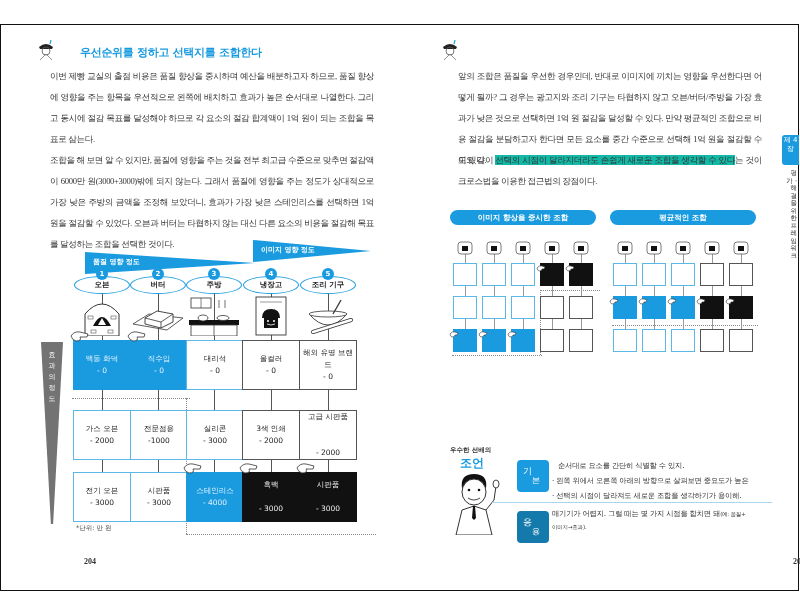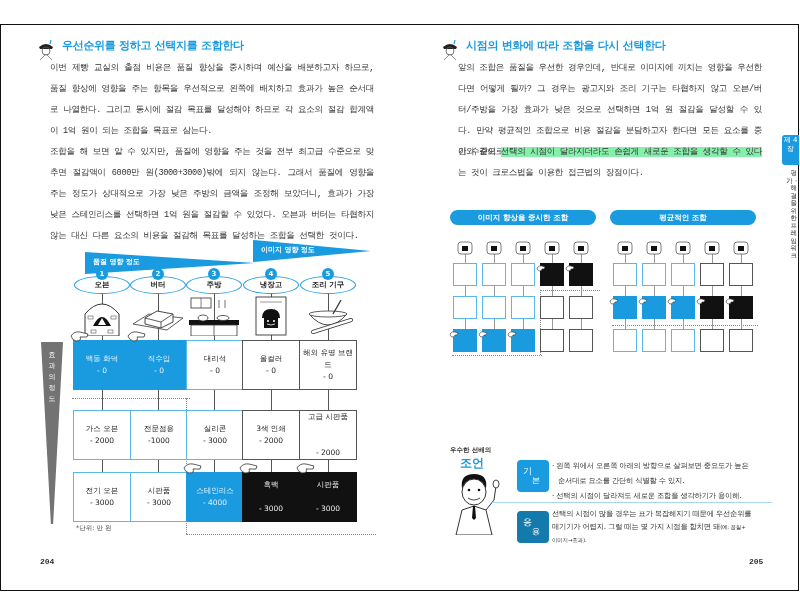--- a/index.html
+++ b/index.html
@@ -4,29 +4,29 @@
 <style>
   * { box-sizing: border-box; margin: 0; padding: 0; }
   html, body { width: 800px; height: 609px; background: #ffffff; overflow: hidden; }
   body { position: relative; font-family: "DejaVu Serif", serif; color: #222; }
 
   .spread { position: absolute; left: 0; top: 24px; width: 799px; height: 567px; border: 1px solid #111; background: #fff; }
 
   .abs { position: absolute; }
 
   
-  .heading { position: absolute; display: flex; align-items: flex-start; gap: 6px; }
+  .heading { position: absolute; display: flex; align-items: flex-end; gap: 24px; }
   .heading .mascot { width: 20px; height: 22px; position: relative; }
   .heading .title { font-family: "DejaVu Sans", sans-serif; font-weight: bold; font-size: 11px; color: #1a9be0; letter-spacing: -0.3px; white-space: nowrap; }
 
-  .para { position: absolute; font-family: Liberation Mono, monospace; font-size: 8.6px; line-height: 21px; color: #333; letter-spacing: -0.35px; text-align: justify; }
+  .para { position: absolute; font-family: Liberation Serif, serif; font-size: 8.6px; line-height: 21px; color: #333; letter-spacing: -0.35px; text-align: justify; margin-top: 8px; }
   .para .indent { padding-left: 14px; }
-  .hl { background: #86efac; }
-
-  .page-num { position: absolute; font-family: Liberation Mono, monospace; font-weight: bold; font-size: 8px; color: #333; }
+  .hl { background: #14b8a6; }
+
+  .page-num { position: absolute; font-family: Liberation Serif, serif; font-weight: bold; font-size: 8px; color: #333; margin-left: 44px; }
 
   
   .banner { position: absolute; height: 22px; clip-path: polygon(0 0, 100% 50%, 0 100%); background: #1a9be0; }
   .banner span { position: absolute; left: 8px; top: 5px; color: #fff; font-family: "DejaVu Sans", sans-serif; font-size: 7px; font-weight: bold; white-space: nowrap; }
   .vbanner { position: absolute; width: 22px; background: #737373; clip-path: polygon(0 0, 100% 0, 55% 100%, 45% 100%); }
   .vbanner span { position: absolute; left: 6px; top: 8px; width: 10px; color: #fff; font-family: "DejaVu Sans", sans-serif; font-size: 7px; line-height: 11px; text-align: center; word-break: break-all; }
 
   .cat { position: absolute; width: 60px; text-align: center; }
   .cat .num { width: 12px; height: 12px; border-radius: 50%; background: #1a9be0; color: #fff; font-family: "DejaVu Sans", sans-serif; font-size: 7px; font-weight: bold; line-height: 12px; margin: 0 auto; position: relative; z-index: 2; }
   .cat .oval { width: 56px; height: 18px; border: 1.3px solid #1a9be0; border-radius: 50%; margin: -4px auto 0; background: #fff; font-family: "DejaVu Sans", sans-serif; font-size: 7.5px; font-weight: bold; line-height: 16px; color: #222; }
@@ -269,21 +269,20 @@
 
 <div class="heading" style="left:440px; top:38px;">
   <div class="mascot">
     <svg width="20" height="22" viewBox="0 0 20 22">
         <path d="M3 9 Q10 3 17 9 L16 11 L4 11 Z" fill="#222"></path>
         <circle cx="10" cy="13" r="4" fill="none" stroke="#555" stroke-width="0.8"></circle>
         <path d="M4 22 L10 16 L16 22" fill="none" stroke="#777" stroke-width="0.8"></path>
         <path d="M15 2 L14 6" stroke="#1a9be0" stroke-width="1.2"></path>
       </svg>
   </div>
-  <span class="title">시점의 변화에 따라 조합을 다시 선택한다</span>
 </div>
 
 <div class="para" style="left:444px; top:58px; width:318px;">
   <div class="indent">앞의 조합은 품질을 우선한 경우인데, 반대로 이미지에 끼치는 영향을 우선한다면 어떻게 될까? 그 경우는 광고지와 조리 기구는 타협하지 않고 오븐/버터/주방을 가장 효과가 낮은 것으로 선택하면 1억 원 절감을 달성할 수 있다. 만약 평균적인 조합으로 비용 절감을 분담하고자 한다면 모든 요소를 중간 수준으로 선택해 1억 원을 절감할 수도 있다.</div>
 </div>
 <div class="para" style="left:444px; top:142px; width:318px;">
   <div class="indent"><span>이와 같이 </span><span class="hl">선택의 시점이 달라지더라도 손쉽게 새로운 조합을 생각할 수 있다</span><span>는 것이 크로스법을 이용한 접근법의 장점이다.</span></div>
 </div>
 
 <div class="chap-tab">제 4 장</div>
@@ -314,32 +313,31 @@
       <path d="M42 40 L50 30 L52 16" fill="none" stroke="#333" stroke-width="1"></path>
       <ellipse cx="52" cy="14" rx="3" ry="4" fill="#fff" stroke="#333" stroke-width="0.9"></ellipse>
     </svg>
 </div>
 
 <div class="badge light" style="left:517px; top:460px;">
   <span class="a">기</span>
   <span class="b">본</span>
 </div>
 <div class="adv-text" style="left:552px; top:458px; width:218px;">
+  <div style="padding-left:6px;">순서대로 요소를 간단히 식별할 수 있지.</div>
   <div>· 왼쪽 위에서 오른쪽 아래의 방향으로 살펴보면 중요도가 높은</div>
-  <div style="padding-left:6px;">순서대로 요소를 간단히 식별할 수 있지.</div>
   <div>· 선택의 시점이 달라져도 새로운 조합을 생각하기가 용이해.</div>
 </div>
 <div class="adv-sep" style="left:492px; top:502px; width:280px;"></div>
 
 <div class="badge dark" style="left:517px; top:511px;">
   <span class="a">응</span>
   <span class="b">용</span>
 </div>
 <div class="adv-text" style="left:552px; top:507px; width:222px; line-height:13px;">
-  <div>선택의 시점이 많을 경우는 표가 복잡해지기 때문에 우선순위를</div>
   <div><span>매기기가 어렵지. 그럴 때는 몇 가지 시점을 합치면 돼</span><span class="small">(예: 품질+</span></div>
   <div class="small">이미지→효과).</div>
 </div>
 
 <div class="page-num" style="left:749px; top:557px;">205</div>
 
 <div class="mini-line" style="left: 465px; top: 252px; height: 100px;"></div>
 <div class="mini-icon" style="left: 453px; top: 240px;"><svg width="24" height="16" viewBox="0 0 24 16">
       <rect x="5" y="2" width="14" height="12" rx="3" fill="#fff" stroke="#444" stroke-width="0.7"></rect>
       <rect x="9" y="6" width="6" height="5" fill="#111"></rect>

